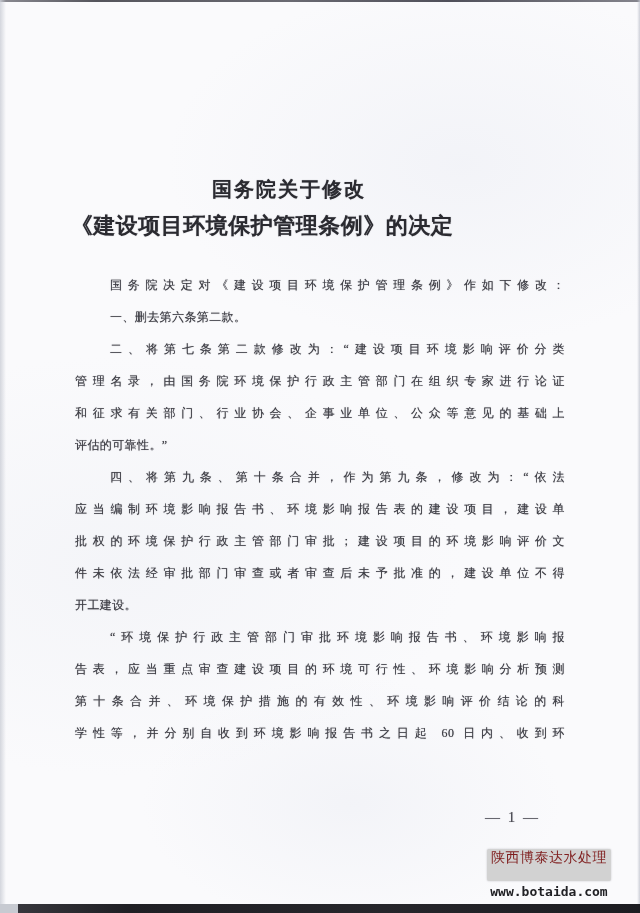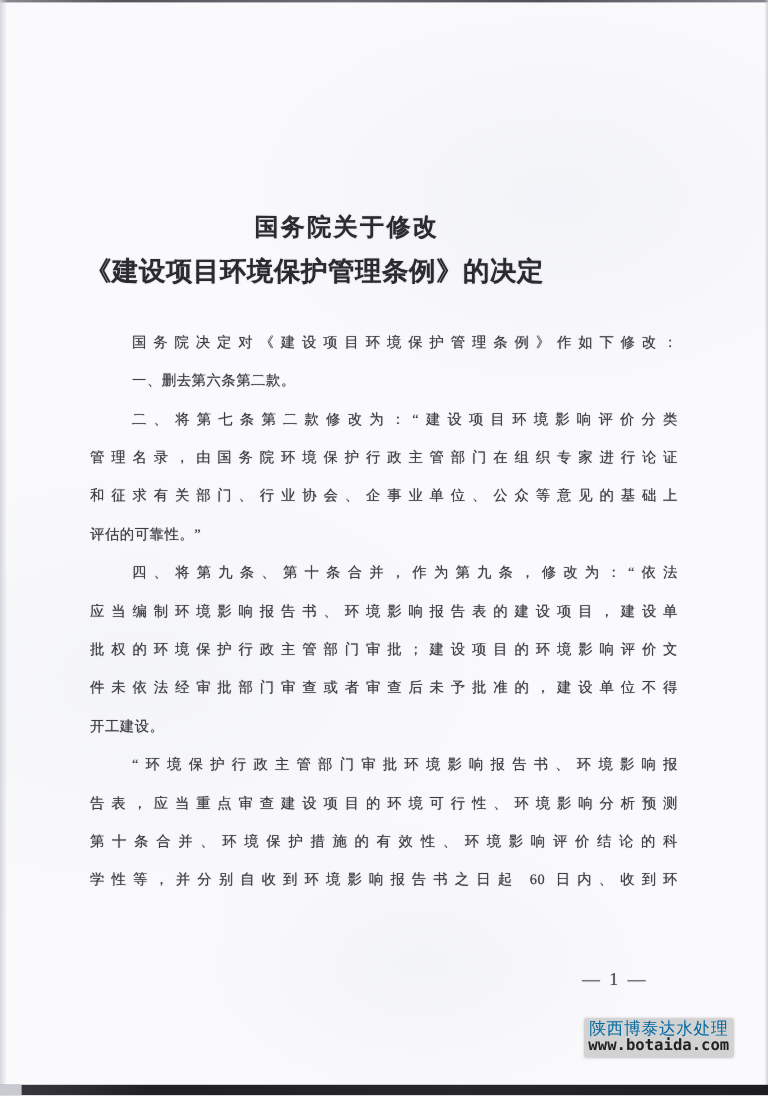--- a/index.html
+++ b/index.html
@@ -83,28 +83,29 @@
     background:#d2d2d2;
     border-radius:2px;
     box-shadow:0 0 2px rgba(120,120,128,.4);
     text-align:center;
     padding-top:1px;
     box-sizing:border-box;
   }
   .wm-cn{
     font-family:"Liberation Sans","DejaVu Sans",sans-serif;
     font-size:14px;line-height:15px;
-    color:#0369a1;letter-spacing:.5px;
+    color:#7f1d1d;letter-spacing:.5px;
     white-space:nowrap;
   }
   .wm-url{
     font-family:"DejaVu Sans Mono","Liberation Mono",monospace;
     font-size:13px;line-height:14px;font-weight:700;
     color:#222226;letter-spacing:0;
     white-space:nowrap;
+    margin-top:20px;
   }
 </style>
 </head>
 <body>
 
 <div class="page">
 
   <div class="edge-top"></div>
   <div class="edge-left"></div>
   <div class="edge-right"></div>

